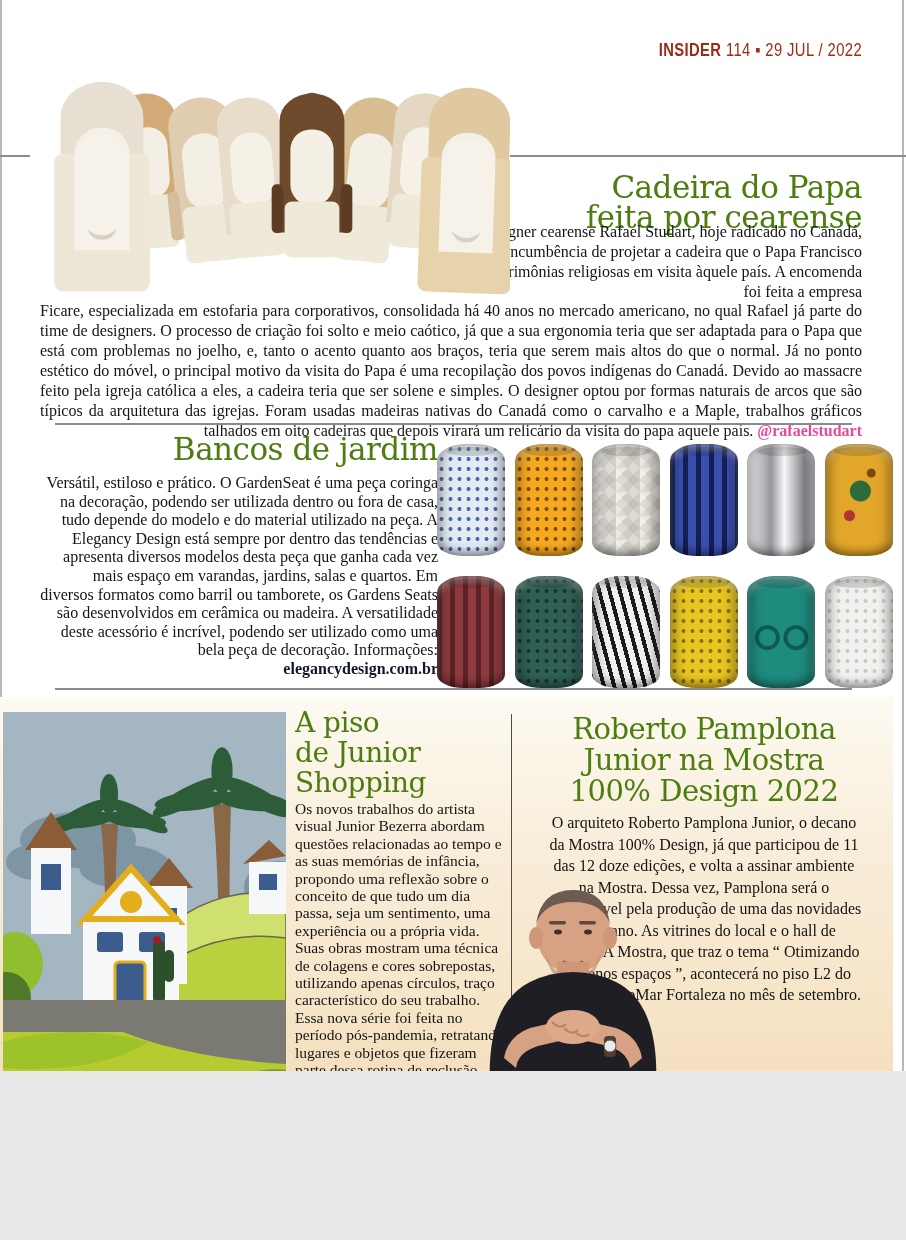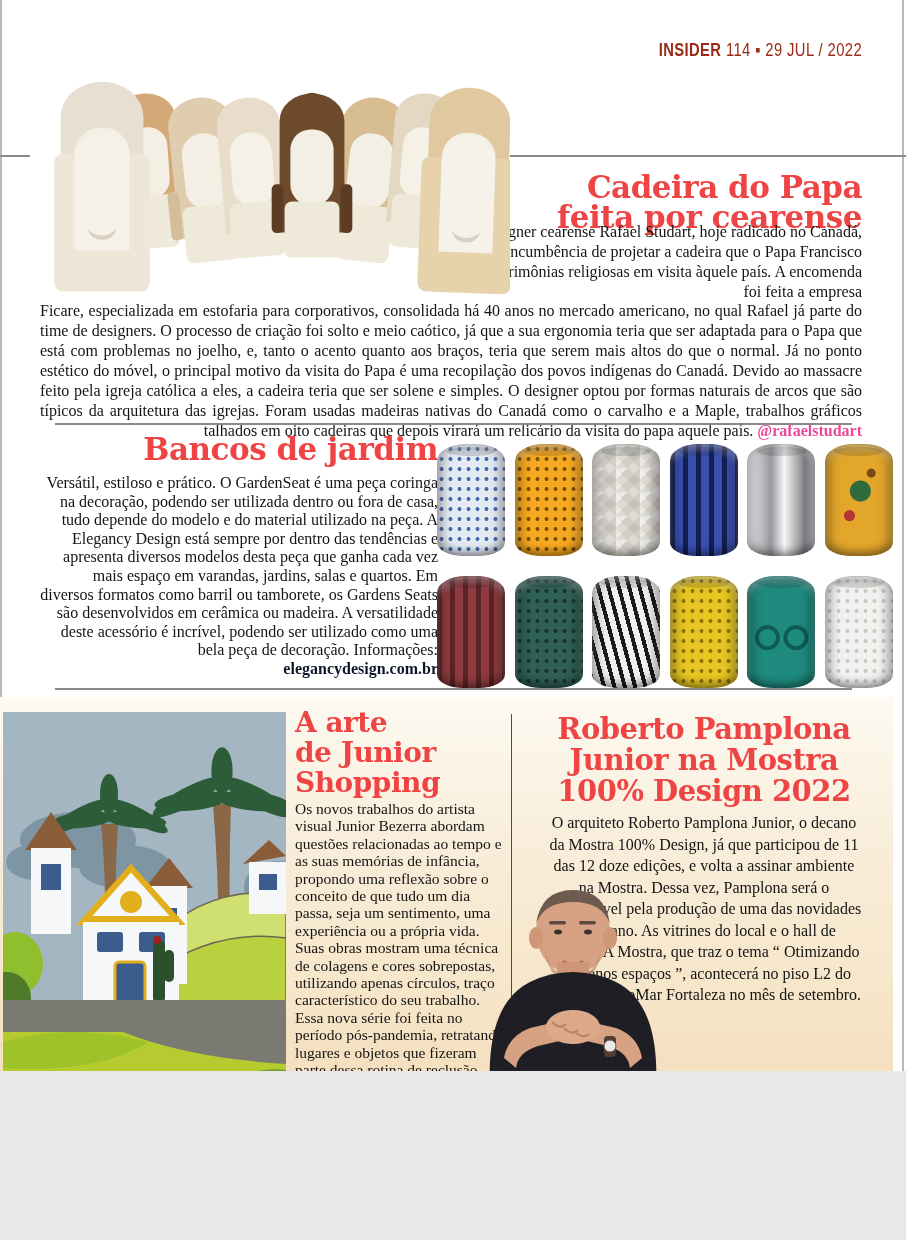--- a/index.html
+++ b/index.html
@@ -13,21 +13,21 @@
   .header{top:40px;right:44px;font-family:"Liberation Sans",sans-serif;font-size:18px;
           color:#9c2a15;transform:scaleX(.82);transform-origin:100% 50%;white-space:nowrap;letter-spacing:.5px;}
   .header .brand{font-weight:700;}
   
   .hr{background:#8a8a8a;height:2px;}
   .hr1{top:155px;left:0;width:906px;}
   .hr2{top:423px;left:55px;width:797px;}
   .hr3{top:688px;left:55px;width:797px;}
   .vrule{left:511px;top:714px;width:1px;height:378px;background:#4c4c4c;z-index:3;}
   
-  .display{font-family:"DejaVu Serif",serif;font-weight:700;letter-spacing:-.5px;color:#ef4444;line-height:1.0;}
+  .display{font-family:"DejaVu Serif",serif;font-weight:400;letter-spacing:-.5px;color:#4d7c0f;line-height:1.0;}
   .t-papa{top:172px;left:402px;width:460px;text-align:right;font-size:31px;line-height:30px;}
   .t-bancos{top:434px;left:40px;width:398px;text-align:right;font-size:31px;}
   .t-bezerra{top:708px;left:295px;width:215px;text-align:left;font-size:28px;line-height:30px;z-index:4;}
   .t-pamplona{top:714px;left:528px;width:352px;text-align:center;font-size:29px;line-height:31px;z-index:4;}
   
   .body-txt{font-size:16px;line-height:20px;}
   .p-papa-intro{top:222px;left:432px;width:430px;text-align:right;}
   .p-papa-body{top:301px;left:40px;width:822px;text-align:justify;text-align-last:right;}
   .p-bancos{top:474px;left:40px;width:398px;text-align:right;line-height:18.6px;}
   .p-bezerra{top:800px;left:295px;width:214px;text-align:left;font-size:15.5px;line-height:17.4px;z-index:4;}
@@ -238,21 +238,21 @@
     <rect x="0" y="288" width="283" height="36" fill="#7b7a72"></rect>
     <rect x="0" y="320" width="283" height="72" fill="#b5cb30"></rect>
     <path d="M120,320 Q195,308 283,314 L283,352 Q185,346 120,320 Z" fill="#7b7a72"></path>
     <path d="M0,330 Q70,310 145,330 Q95,362 0,356 Z" fill="#9ec22a"></path>
     <path d="M195,392 Q240,352 283,358 L283,392 Z" fill="#6f9c2a"></path>
     <path d="M0,396 q10,-9 20,0 t20,0 t20,0 t20,0 t20,0 t20,0 t20,0 t20,0 t20,0 t20,0 t20,0 t20,0 t20,0 t20,0 t20,0 L283,447 L0,447 Z" fill="#d22531"></path>
     <path d="M240,420 q4,-7 7,0 q2,6 7,-2 m-10,6 q5,2 9,-1" stroke="#33302a" stroke-width="1.4" fill="none"></path>
   </svg>
 
   <div class="abs display t-bezerra">
-    <div>A arte</div>
+    <div>A piso</div>
     <div>de Junior</div>
     <div>Shopping</div>
   </div>
   <div class="abs p-bezerra">Os novos trabalhos do artista visual Junior Bezerra abordam questões relacionadas ao tempo e as suas memórias de infância, propondo uma reflexão sobre o conceito de que tudo um dia passa, seja um sentimento, uma experiência ou a própria vida. Suas obras mostram uma técnica de colagens e cores sobrepostas, utilizando apenas círculos, traço característico do seu trabalho. Essa nova série foi feita no período pós-pandemia, retratando lugares e objetos que fizeram parte dessa rotina de reclusão.</div>
   <div class="abs h-lime">@paperartstudio086</div>
 
   <div class="abs display t-pamplona">
     <div>Roberto Pamplona</div>
     <div>Junior na Mostra</div>
     <div>100% Design 2022</div>

